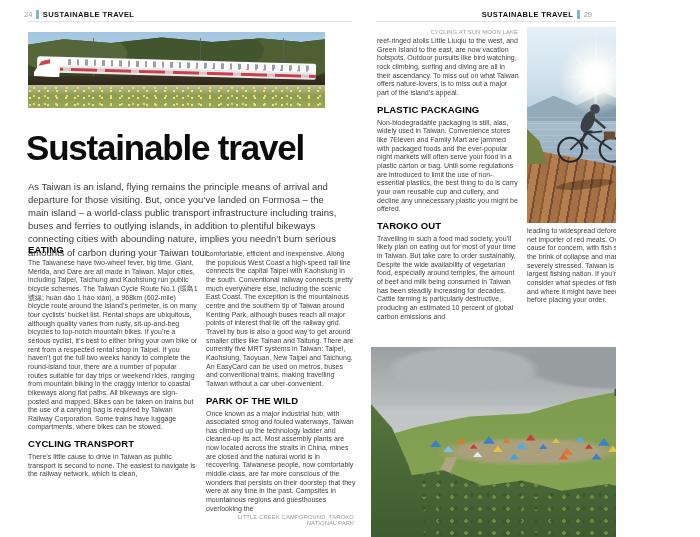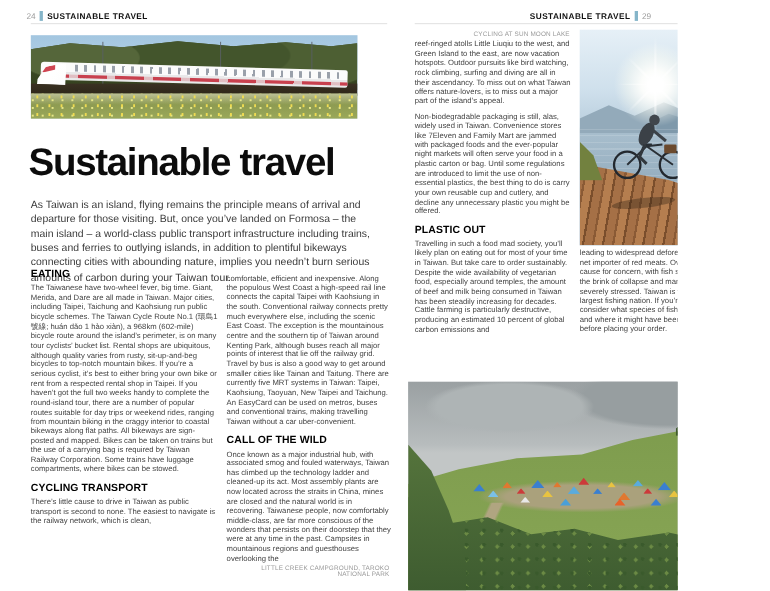--- a/index.html
+++ b/index.html
@@ -137,32 +137,33 @@
 
   <div class="col" style="left:28px;top:244px;width:170px">
     <h3>EATING</h3>
     <p>The Taiwanese have two-wheel fever, big time. Giant, Merida, and Dare are all made in Taiwan. Major cities, including Taipei, Taichung and Kaohsiung run public bicycle schemes. The Taiwan Cycle Route No.1 (環島1號線; huán dǎo 1 hào xiàn), a 968km (602-mile) bicycle route around the island’s perimeter, is on many tour cyclists’ bucket list. Rental shops are ubiquitous, although quality varies from rusty, sit-up-and-beg bicycles to top-notch mountain bikes. If you’re a serious cyclist, it’s best to either bring your own bike or rent from a respected rental shop in Taipei. If you haven’t got the full two weeks handy to complete the round-island tour, there are a number of popular routes suitable for day trips or weekend rides, ranging from mountain biking in the craggy interior to coastal bikeways along flat paths. All bikeways are sign-posted and mapped. Bikes can be taken on trains but the use of a carrying bag is required by Taiwan Railway Corporation. Some trains have luggage compartments, where bikes can be stowed.</p>
     <h3>CYCLING TRANSPORT</h3>
     <p>There’s little cause to drive in Taiwan as public transport is second to none. The easiest to navigate is the railway network, which is clean,</p>
   </div>
 
   <div class="col" style="left:206px;top:244px;width:150px;padding-top:6px">
     <p>comfortable, efficient and inexpensive. Along the populous West Coast a high-speed rail line connects the capital Taipei with Kaohsiung in the south. Conventional railway connects pretty much everywhere else, including the scenic East Coast. The exception is the mountainous centre and the southern tip of Taiwan around Kenting Park, although buses reach all major points of interest that lie off the railway grid. Travel by bus is also a good way to get around smaller cities like Tainan and Taitung. There are currently five MRT systems in Taiwan: Taipei, Kaohsiung, Taoyuan, New Taipei and Taichung. An EasyCard can be used on metros, buses and conventional trains, making travelling Taiwan without a car uber-convenient.</p>
-    <h3>CALL OF THE WILD</h3>
+    <h3>PARK OF THE WILD</h3>
     <p>Once known as a major industrial hub, with associated smog and fouled waterways, Taiwan has climbed up the technology ladder and cleaned-up its act. Most assembly plants are now located across the straits in China, mines are closed and the natural world is in recovering. Taiwanese people, now comfortably middle-class, are far more conscious of the wonders that persists on their doorstep that they were at any time in the past. Campsites in mountainous regions and guesthouses overlooking the</p>
   </div>
 
   <div class="caption" style="left:206px;top:514px;width:148px;text-align:right">LITTLE CREEK CAMPGROUND, TAROKO NATIONAL PARK</div>
 
   <div class="caption" style="left:377px;top:29px;width:141px;text-align:right">CYCLING AT SUN MOON LAKE</div>
 
   <div class="col" style="left:377px;top:37px;width:142px">
     <p>reef-ringed atolls Little Liuqiu to the west, and Green Island to the east, are now vacation hotspots. Outdoor pursuits like bird watching, rock climbing, surfing and diving are all in their ascendancy. To miss out on what Taiwan offers nature-lovers, is to miss out a major part of the island’s appeal.</p>
+    <h3>PLASTIC PACKAGING</h3>
     <p>Non-biodegradable packaging is still, alas, widely used in Taiwan. Convenience stores like 7Eleven and Family Mart are jammed with packaged foods and the ever-popular night markets will often serve your food in a plastic carton or bag. Until some regulations are introduced to limit the use of non-essential plastics, the best thing to do is carry your own reusable cup and cutlery, and decline any unnecessary plastic you might be offered.</p>
-    <h3>PLASTIC OUT</h3>
+    <h3>TAROKO OUT</h3>
     <p>Travelling in such a food mad society, you’ll likely plan on eating out for most of your time in Taiwan. But take care to order sustainably. Despite the wide availability of vegetarian food, especially around temples, the amount of beef and milk being consumed in Taiwan has been steadily increasing for decades. Cattle farming is particularly destructive, producing an estimated 10 percent of global carbon emissions and</p>
   </div>
 
   <div class="photo" id="cyclist-photo">
     <div class="ply c-ridge1"></div>
     <div class="ply c-ridge2"></div>
     <div class="ply c-streaks"></div>
     <div class="ply c-sun">
       <div class="c-ray" style="transform:translate(-50%,-50%) rotate(0deg)"></div>
       <div class="c-ray" style="transform:translate(-50%,-50%) rotate(45deg)"></div>

